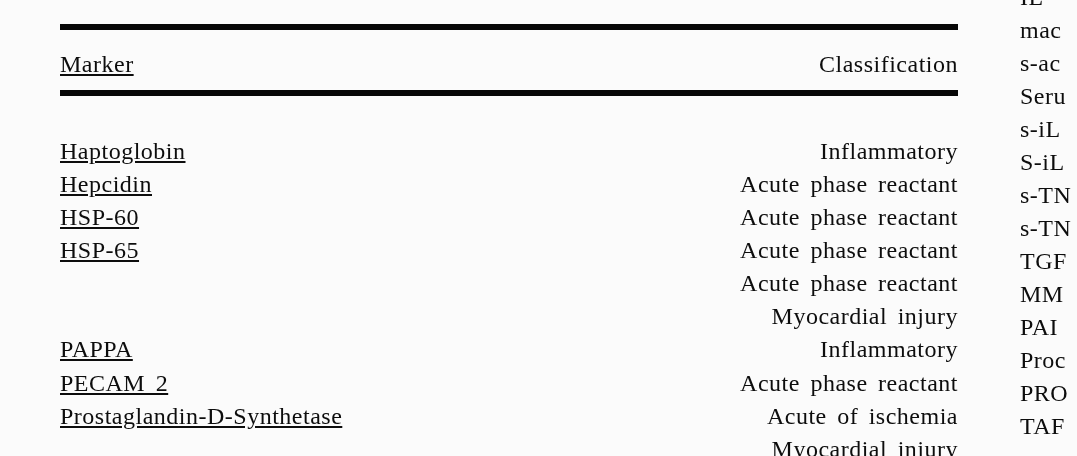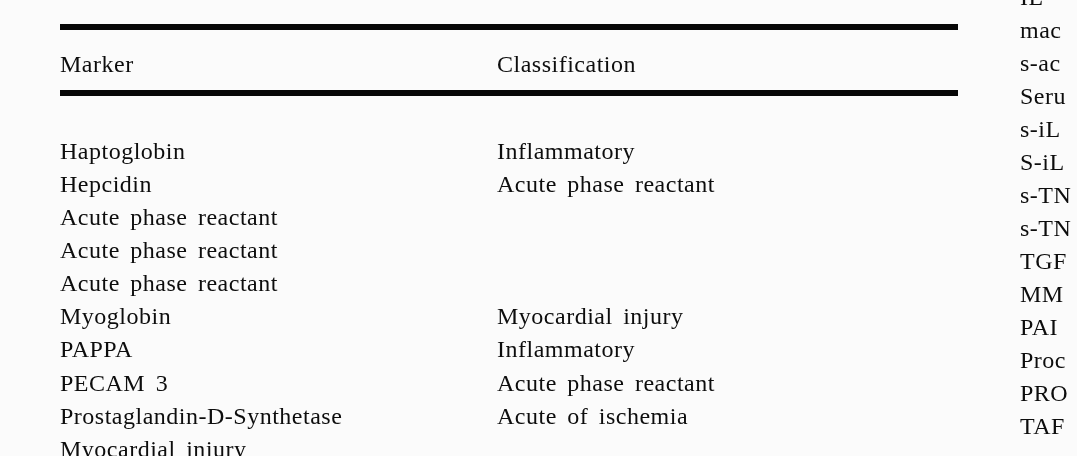--- a/index.html
+++ b/index.html
@@ -37,22 +37,22 @@
     position: absolute;
     top: 109.5px; left: 0;
     width: 898px;
     margin-top: 25px;
   }
   .row {
     height: 33.15px;
     display: flex; align-items: center;
     white-space: nowrap;
   }
-  .col-marker { width: 437px; flex: 0 0 437px; word-spacing: 4px; }
-  .col-class  { flex: 1; word-spacing: 4px; }
+  .col-marker { width: 437px; flex: 0 0 437px; word-spacing: 4px; text-decoration: underline; }
+  .col-class  { flex: 1; word-spacing: 4px; text-align: right; }
   .right-col {
     position: absolute;
     left: 1020px; top: -19.5px;
     white-space: nowrap;
   }
   .frag-line {
     height: 33px;
     display: flex; align-items: center;
   }
 </style>
@@ -72,43 +72,44 @@
         <span class="col-marker">Haptoglobin</span>
         <span class="col-class">Inflammatory</span>
       </div>
 
       <div class="row">
         <span class="col-marker">Hepcidin</span>
         <span class="col-class">Acute phase reactant</span>
       </div>
 
       <div class="row">
+        <span class="col-marker">HSP-60</span>
+        <span class="col-class">Acute phase reactant</span>
+      </div>
+
+      <div class="row">
+        <span class="col-marker">HSP-65</span>
         <span class="col-class">Acute phase reactant</span>
       </div>
 
       <div class="row">
         <span class="col-class">Acute phase reactant</span>
       </div>
 
       <div class="row">
-        <span class="col-class">Acute phase reactant</span>
-      </div>
-
-      <div class="row">
-        <span class="col-marker">Myoglobin</span>
         <span class="col-class">Myocardial injury</span>
       </div>
 
       <div class="row">
         <span class="col-marker">PAPPA</span>
         <span class="col-class">Inflammatory</span>
       </div>
 
       <div class="row">
-        <span class="col-marker">PECAM 3</span>
+        <span class="col-marker">PECAM 2</span>
         <span class="col-class">Acute phase reactant</span>
       </div>
 
       <div class="row">
         <span class="col-marker">Prostaglandin-D-Synthetase</span>
         <span class="col-class">Acute of ischemia</span>
       </div>
 
       <div class="row">
         <span class="col-class">Myocardial injury</span>

